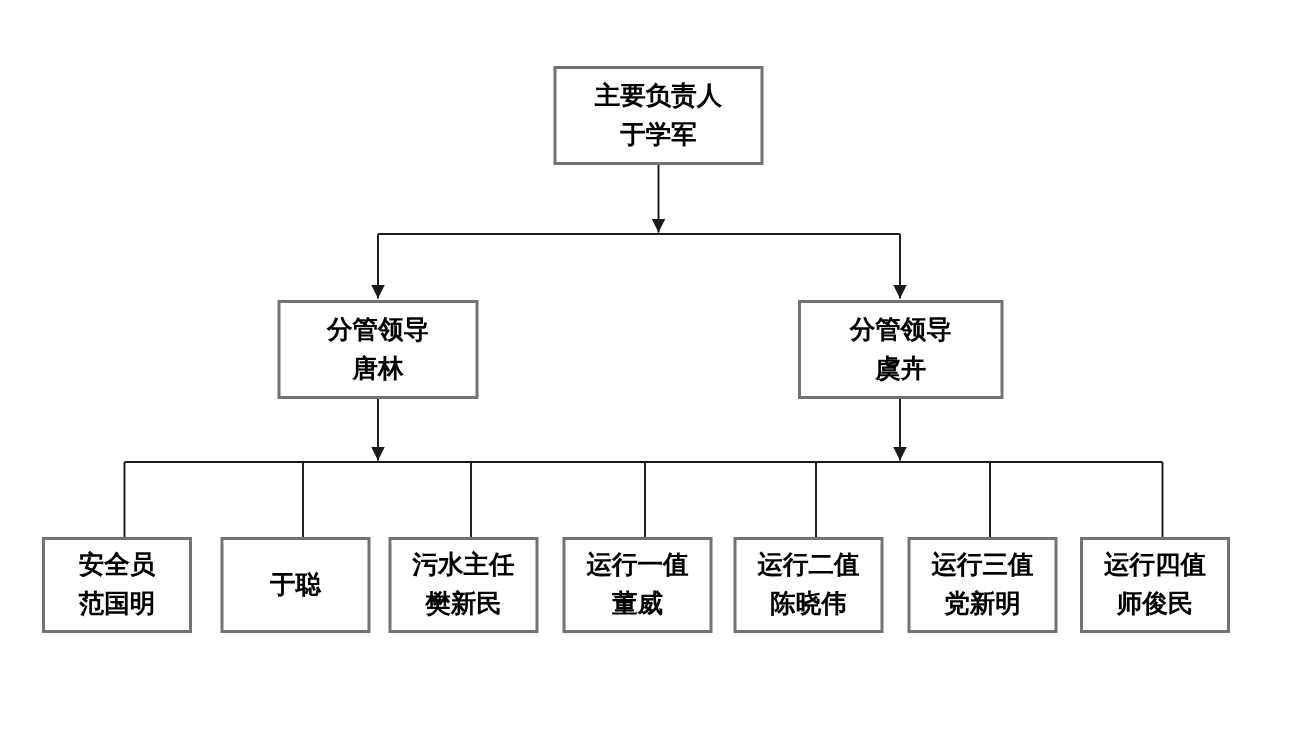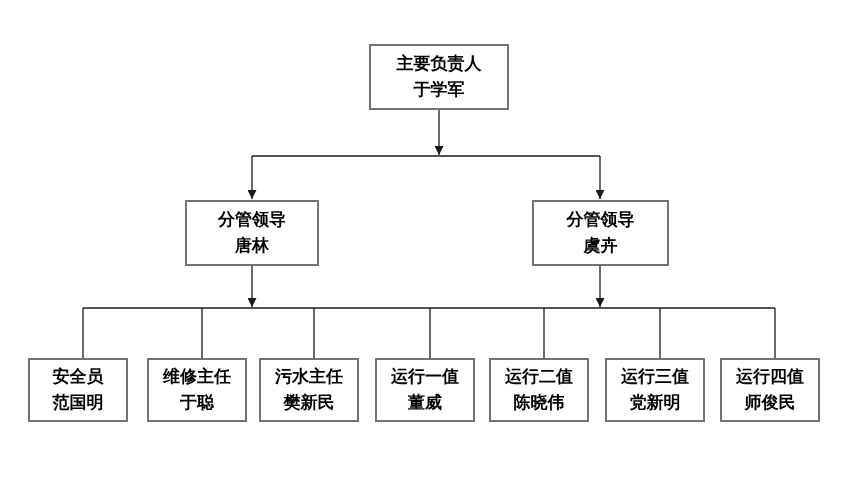--- a/index.html
+++ b/index.html
@@ -98,21 +98,20 @@
     <span>分管领导</span>
     <span>虞卉</span>
   </div>
 
   <div class="node staff s0">
     <span>安全员</span>
     <span>范国明</span>
   </div>
 
   <div class="node staff s1">
-    <span>维修主任</span>
     <span>于聪</span>
   </div>
 
   <div class="node staff s2">
     <span>污水主任</span>
     <span>樊新民</span>
   </div>
 
   <div class="node staff s4">
     <span>运行二值</span>

